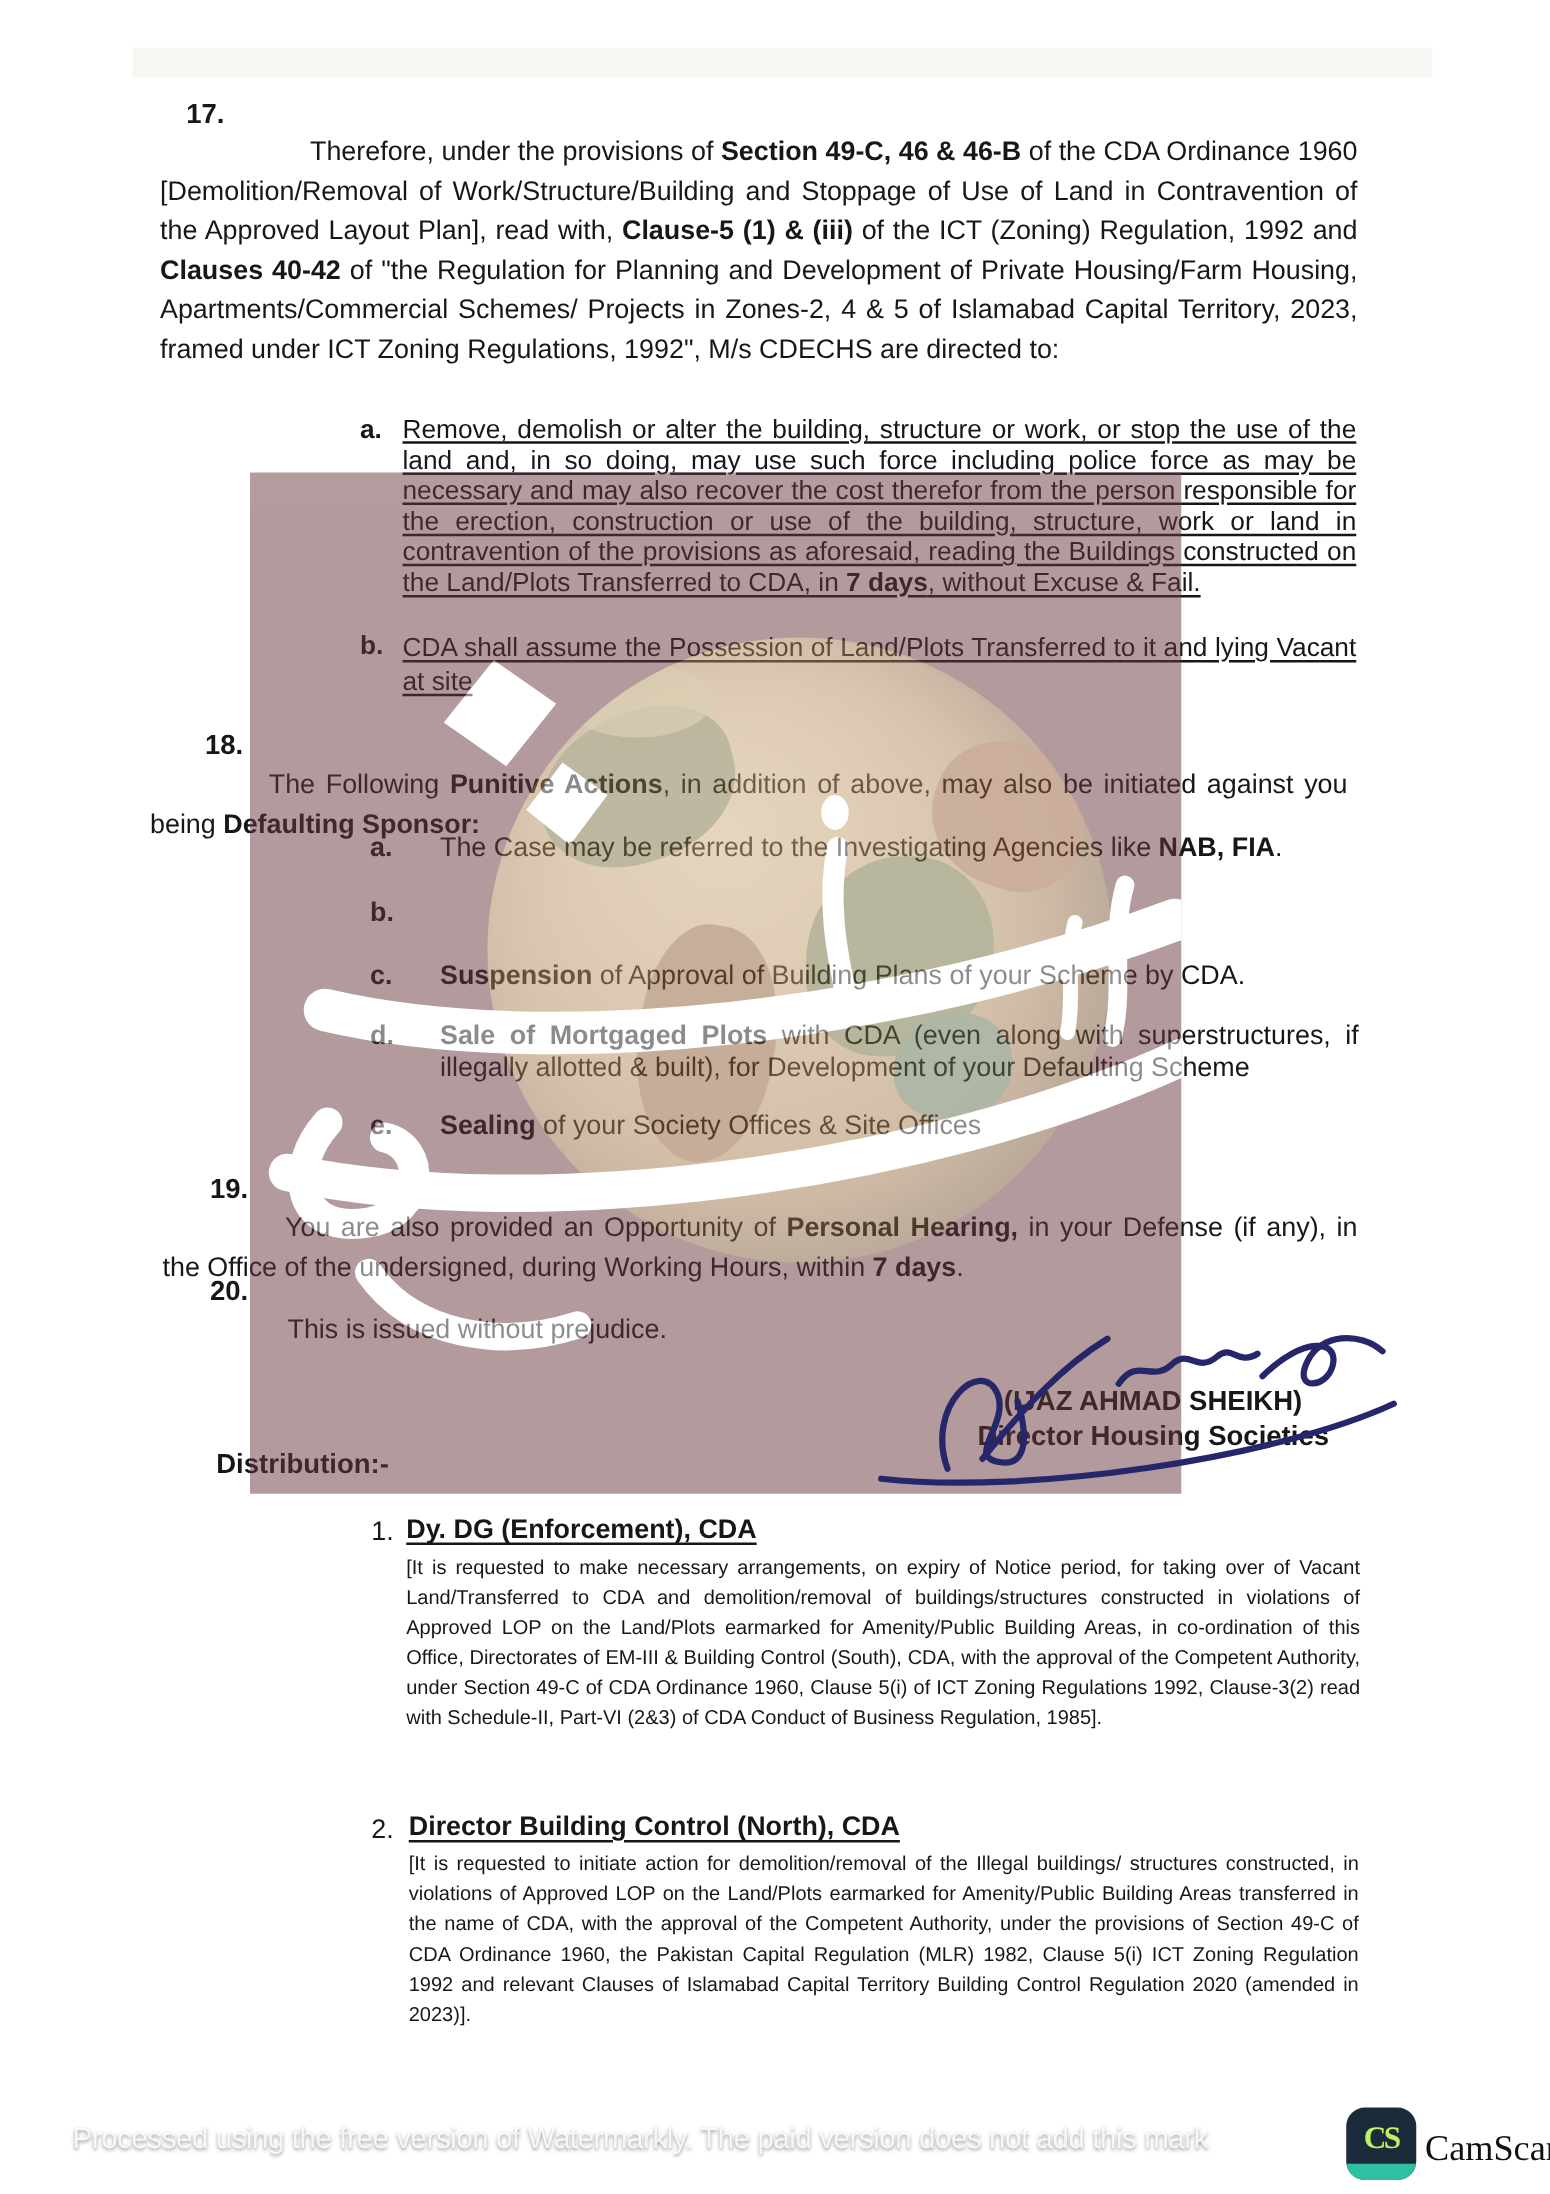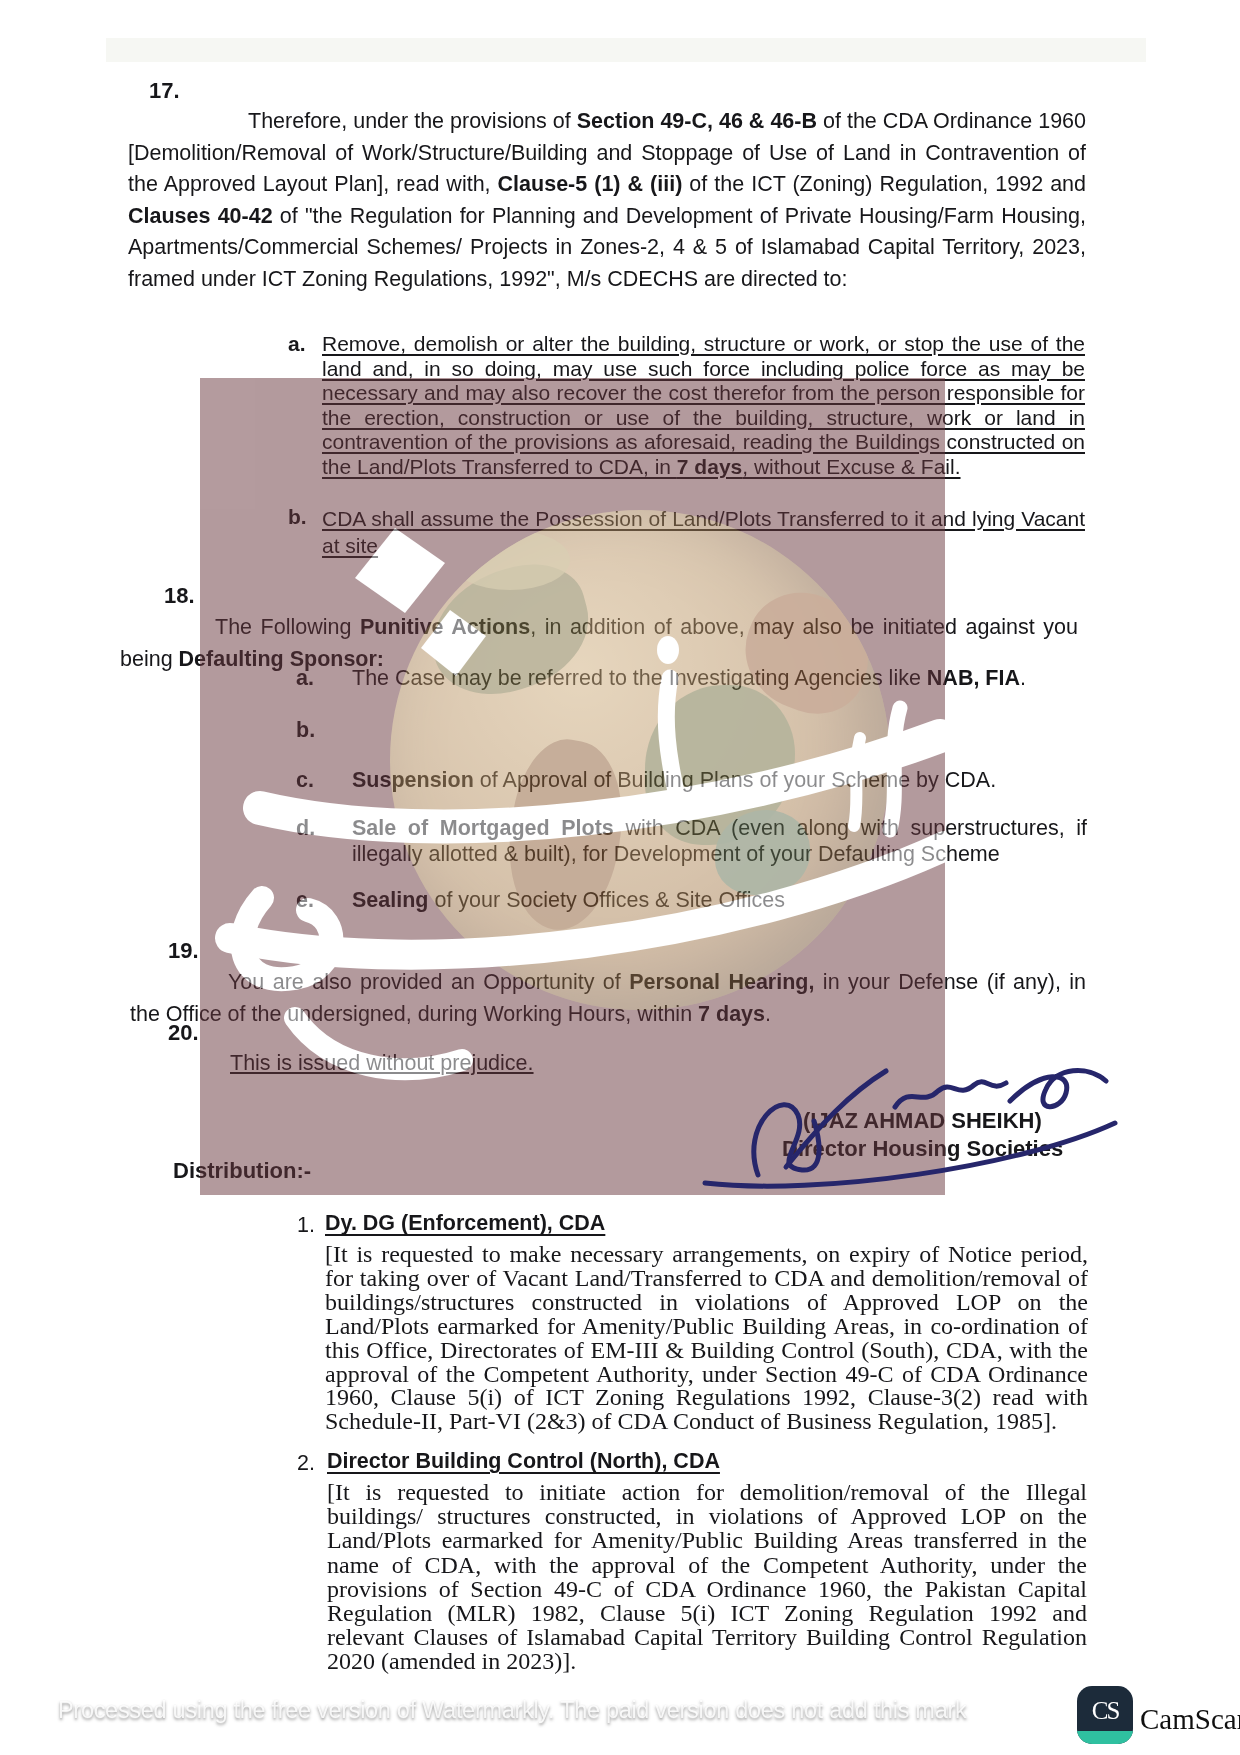--- a/index.html
+++ b/index.html
@@ -9,40 +9,40 @@
   .just{text-align:justify;}
   .b{font-weight:bold;}
   .ul{text-decoration:underline;text-underline-offset:3px;}
   .scanband{left:106px;top:38px;width:1040px;height:24px;background:#eef1e9;opacity:.55;}
   .pnum{font-weight:bold;font-size:22px;margin-left:21px;}
   .para{font-size:21.5px;line-height:31.5px;margin-top:28px;}
   .dirletter{font-weight:bold;font-size:21px;}
   .dirtext{font-size:21px;line-height:24.6px;}
   .punletter{font-weight:bold;font-size:21.5px;}
   .puntext{font-size:21.5px;line-height:25.5px;}
-  .note{font-size:24px;line-height:23.9px;font-family:Liberation Serif, serif;}
+  .note{font-size:16px;line-height:23.9px;}
   .dtitle{font-size:21.5px;font-weight:bold;text-decoration:underline;text-underline-offset:4px;}
   .dnum{font-size:21.5px;}
   .signame{font-size:22px;font-weight:bold;}
   
   .wm{left:200px;top:378px;width:745px;height:817px;background:#69373e;opacity:.5;z-index:5;}
   .globe{position:absolute;left:190px;top:132px;width:500px;height:500px;border-radius:50%;
          background:radial-gradient(circle at 38% 32%, #cfae7e, #a87f52 62%, #8a6844);
          box-shadow:inset -28px -16px 70px rgba(80,52,34,.55);overflow:hidden;}
   .blob{position:absolute;opacity:.92;}
   .cal{position:absolute;left:0;top:0;z-index:2;}
   .sig{z-index:6;}
   
   .wmtext{left:58px;top:1697px;font-size:23.5px;font-weight:normal;letter-spacing:-0.3px;white-space:nowrap;
           color:rgba(255,255,255,0.87);z-index:9;
           text-shadow:0 2px 3px rgba(55,55,55,.5), 0 0 1px rgba(230,230,230,.6);}
   .csicon{left:1077px;top:1686px;width:56px;height:58px;background:#1c2b3a;border-radius:15px;
           overflow:hidden;z-index:10;display:flex;align-items:center;justify-content:center;}
   .csicon .strip{position:absolute;left:0;bottom:0;width:100%;height:13px;background:#2fc0a0;}
-  .csicon .glyph{color:#ffffff;font-weight:normal;font-size:25px;letter-spacing:-2px;margin-bottom:8px;
+  .csicon .glyph{color:#bef264;font-weight:bold;font-size:25px;letter-spacing:-2px;margin-bottom:8px;
                  font-family:"Liberation Serif", serif;}
   .cslabel{left:1140px;top:1703px;font-size:29px;font-family:"Liberation Serif", serif;color:#101010;z-index:8;}
 </style>
 </head>
 <body>
 
 <div class="page">
 
   <div class="abs scanband"></div>
 
@@ -69,21 +69,21 @@
   <div class="abs punletter" style="left:296px;top:816px;">d.</div>
   <div class="abs puntext just" style="left:352px;top:816px;width:735px;"><span class="b">Sale of Mortgaged Plots</span><span> with CDA (even along with superstructures, if illegally allotted &amp; built), for Development of your Defaulting Scheme</span></div>
 
   <div class="abs punletter" style="left:296px;top:888px;">e.</div>
   <div class="abs puntext" style="left:352px;top:888px;width:735px;"><span class="b">Sealing</span><span> of your Society Offices &amp; Site Offices</span></div>
 
   <div class="abs pnum" style="left:147px;top:938px;">19.</div>
   <div class="abs para just" style="left:130px;top:938px;width:956px;text-indent:98px;line-height:32px;"><span>You are also provided an Opportunity of </span><span class="b">Personal Hearing,</span><span> in your Defense (if any), in the Office of the undersigned, during Working Hours, within </span><span class="b">7 days</span><span>.</span></div>
 
   <div class="abs pnum" style="left:147px;top:1020px;">20.</div>
-  <div class="abs para" style="left:130px;top:1020px;width:956px;text-indent:100px;text-decoration:underline;"><span>This is issued without prejudice.</span></div>
+  <div class="abs para" style="left:130px;top:1020px;width:956px;text-indent:100px;"><span>This is issued without prejudice.</span></div>
 
   <div class="abs signame" style="left:803px;top:1108px;">(IJAZ AHMAD SHEIKH)</div>
   <div class="abs signame" style="left:782px;top:1136px;">Director Housing Societies</div>
 
   <div class="abs pnum" style="left:152px;top:1158px;">Distribution:-</div>
 
   <div class="abs dnum" style="left:297px;top:1213px;">1.</div>
   <div class="abs dtitle" style="left:325px;top:1211px;">Dy. DG (Enforcement), CDA</div>
   <div class="abs note just" style="left:325px;top:1243px;width:763px;">[It is requested to make necessary arrangements, on expiry of Notice period, for taking over of Vacant Land/Transferred to CDA and demolition/removal of buildings/structures constructed in violations of Approved LOP on the Land/Plots earmarked for Amenity/Public Building Areas, in co-ordination of this Office, Directorates of EM-III &amp; Building Control (South), CDA, with the approval of the Competent Authority, under Section 49-C of CDA Ordinance 1960, Clause 5(i) of ICT Zoning Regulations 1992, Clause-3(2) read with Schedule-II, Part-VI (2&amp;3) of CDA Conduct of Business Regulation, 1985].</div>
 

